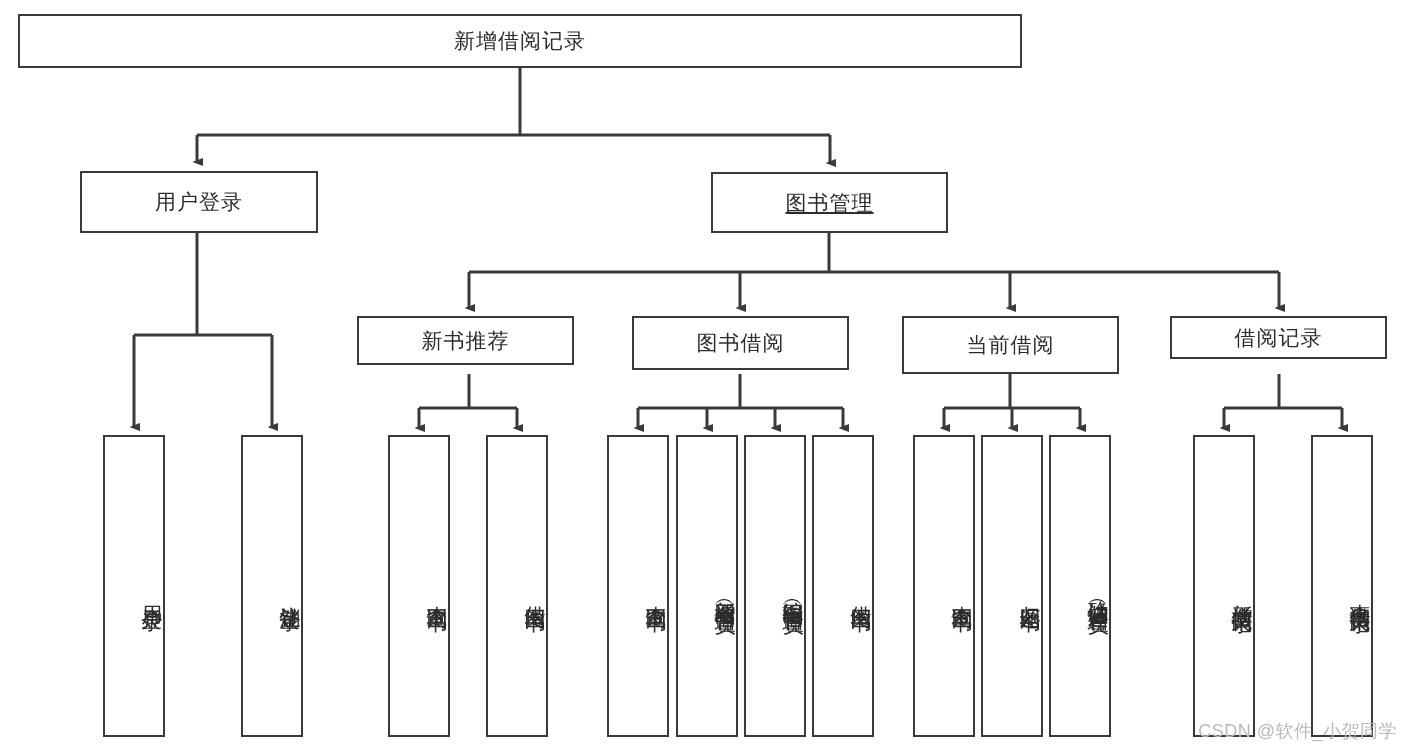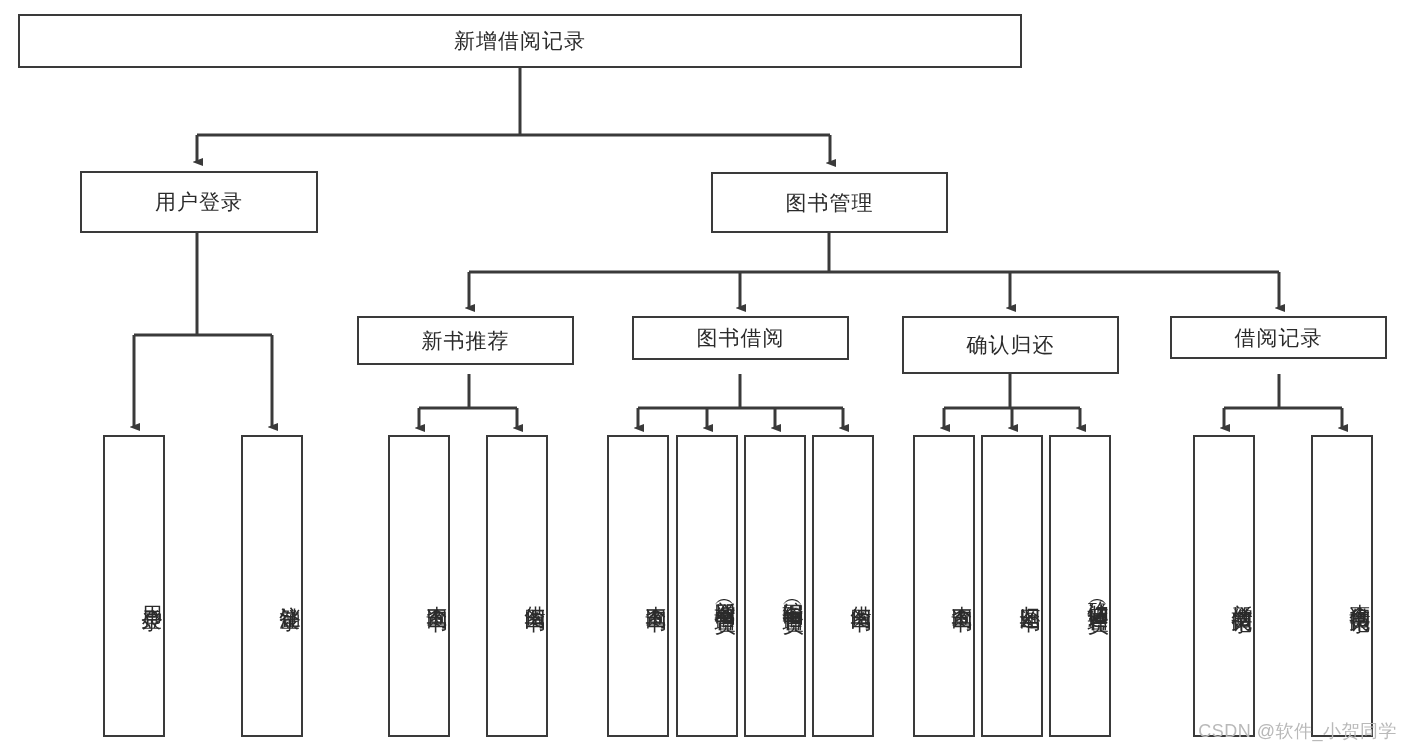--- a/index.html
+++ b/index.html
@@ -70,32 +70,32 @@
     </g>
   </svg>
 
   <div class="node h" style="left:18px;top:14px;width:1004px;height:54px;">
     <span class="txt">新增借阅记录</span>
   </div>
 
   <div class="node h" style="left:80px;top:171px;width:238px;height:62px;">
     <span class="txt">用户登录</span>
   </div>
-  <div class="node h" style="left:711px;top:172px;width:237px;height:61px;">
+  <div class="node h" style="left:711px;top:172px;width:237px;height:61px;text-decoration:underline;">
     <span class="txt">图书管理</span>
   </div>
 
   <div class="node h" style="left:357px;top:316px;width:217px;height:49px;">
     <span class="txt">新书推荐</span>
   </div>
-  <div class="node h" style="left:632px;top:316px;width:217px;height:44px;">
+  <div class="node h" style="left:632px;top:316px;width:217px;height:54px;">
     <span class="txt">图书借阅</span>
   </div>
   <div class="node h" style="left:902px;top:316px;width:217px;height:58px;">
-    <span class="txt">确认归还</span>
+    <span class="txt">当前借阅</span>
   </div>
   <div class="node h" style="left:1170px;top:316px;width:217px;height:43px;">
     <span class="txt">借阅记录</span>
   </div>
 
   <div class="node v" style="left:103px;top:435px;width:62px;height:302px;">
     <span class="txt">用户登录</span>
   </div>
   <div class="node v" style="left:241px;top:435px;width:62px;height:302px;">
     <span class="txt">注销登录</span>

